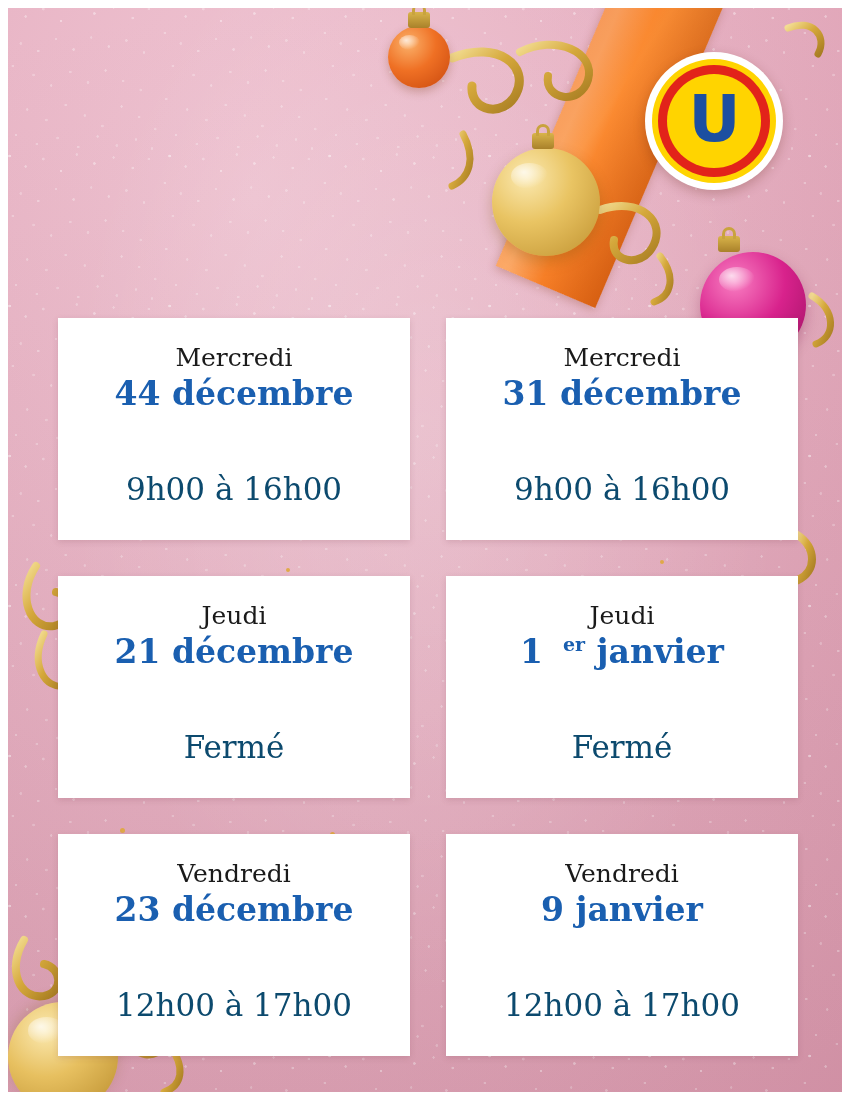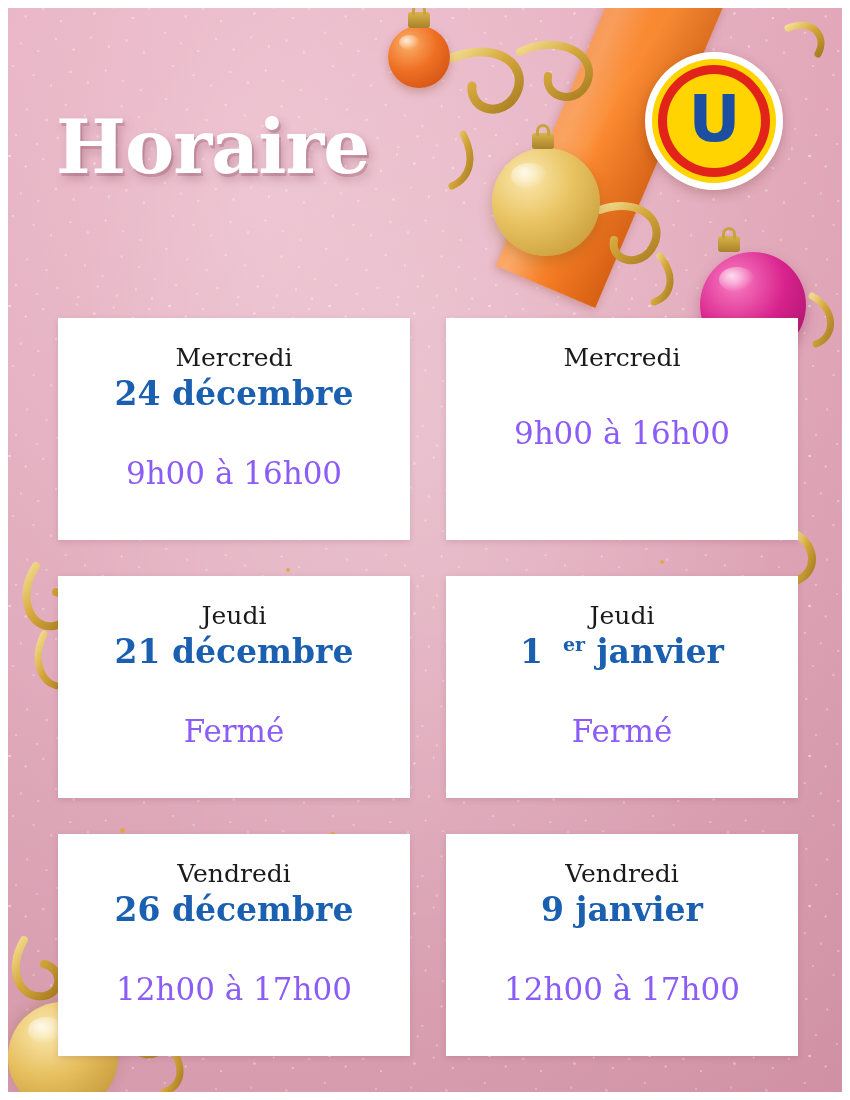--- a/index.html
+++ b/index.html
@@ -221,22 +221,22 @@
   }
   .date sup {
     font-size: 19px;
     vertical-align: super;
     line-height: 0;
     margin-left: 20px;
   }
   .hours {
     font-family: "DejaVu Serif", serif;
     font-size: 31px;
-    color: #8b5cf6;
-    margin-top: 44px;
+    color: #0c4a6e;
+    margin-top: 60px;
     line-height: 1.1;
   }
 
   
   .orn {
     position: absolute;
     border-radius: 50%;
   }
   .orn::after {
     content: "";
@@ -437,51 +437,51 @@
     <div class="logo-ring-yellow">
       <div class="logo-ring-red">
         <div class="logo-inner">
           <span class="logo-letter">U</span>
         </div>
       </div>
     </div>
   </div>
 
   <h1 class="title">
-    <span>Horaire</span>
   </h1>
 
   <div class="grid">
 
     <div class="card">
       <div class="day">Mercredi</div>
-      <div class="date">24 décembre</div>
+      <div class="date">44 décembre</div>
       <div class="hours">9h00 à 16h00</div>
     </div>
 
     <div class="card">
       <div class="day">Mercredi</div>
+      <div class="date">31 décembre</div>
       <div class="hours">9h00 à 16h00</div>
     </div>
 
     <div class="card">
       <div class="day">Jeudi</div>
       <div class="date">21 décembre</div>
       <div class="hours">Fermé</div>
     </div>
 
     <div class="card">
       <div class="day">Jeudi</div>
       <div class="date"><span>1</span><sup>er</sup><span> janvier</span></div>
       <div class="hours">Fermé</div>
     </div>
 
     <div class="card">
       <div class="day">Vendredi</div>
-      <div class="date">26 décembre</div>
+      <div class="date">23 décembre</div>
       <div class="hours">12h00 à 17h00</div>
     </div>
 
     <div class="card">
       <div class="day">Vendredi</div>
       <div class="date">9 janvier</div>
       <div class="hours">12h00 à 17h00</div>
     </div>
 
   </div>

